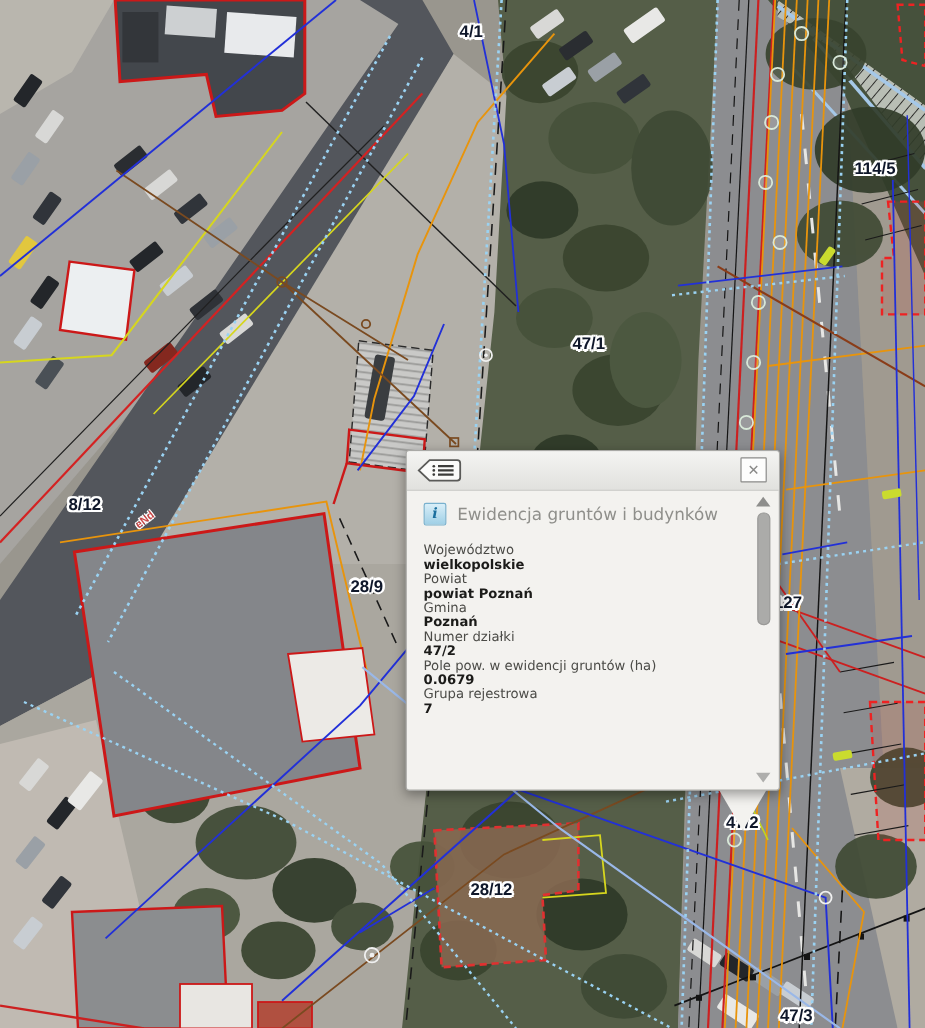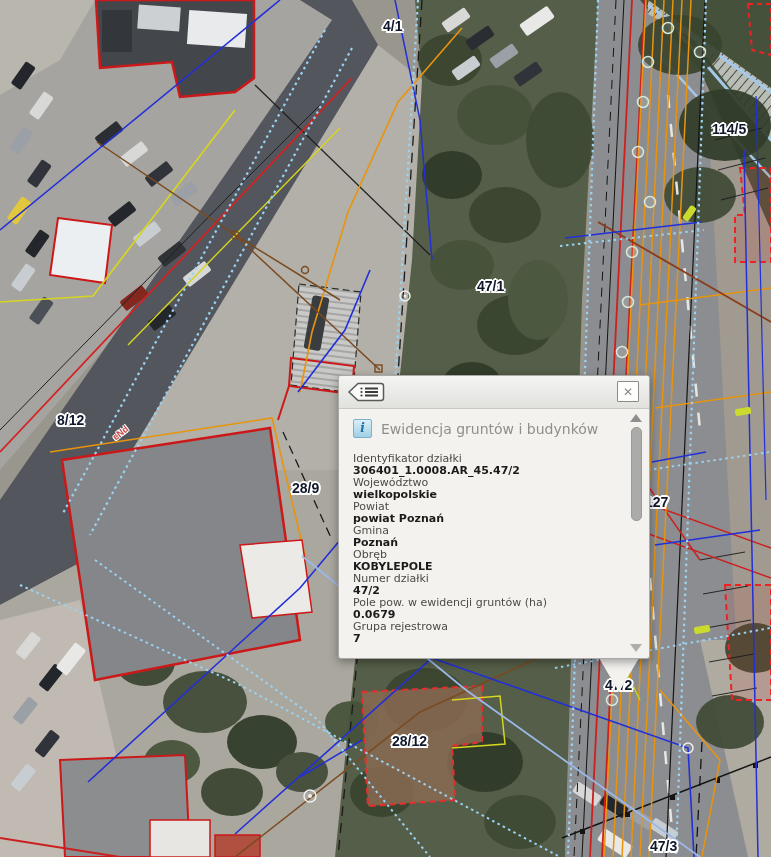--- a/index.html
+++ b/index.html
@@ -302,21 +302,21 @@
     <circle cx="310" cy="796" r="6" fill="none" stroke="#f0f0f0" stroke-width="1.5"></circle>
     <circle cx="310" cy="796" r="2" fill="#f0f0f0"></circle>
     <circle cx="688" cy="748" r="5" fill="none" stroke="#f0f0f0" stroke-width="1.5"></circle>
     <rect x="681" y="210" width="16" height="7" rx="2" fill="#cadb2e" transform="rotate(-55 689 213)"></rect>
     <rect x="735" y="408" width="16" height="7" rx="2" fill="#cadb2e" transform="rotate(-10 743 411)"></rect>
     <rect x="694" y="626" width="16" height="7" rx="2" fill="#cadb2e" transform="rotate(-10 702 629)"></rect>
   </g>
 </svg>
 
 <div class="parcel-label" style="left:383px;top:18px">4/1</div>
-<div class="parcel-label" style="left:712px;top:121px">114/5</div>
+<div class="parcel-label" style="left:712px;top:132px">114/5</div>
 <div class="parcel-label" style="left:477px;top:278px">47/1</div>
 <div class="parcel-label" style="left:57px;top:412px">8/12</div>
 <div class="parcel-label" style="left:292px;top:480px">28/9</div>
 <div class="parcel-label" style="left:645px;top:494px">127</div>
 <div class="parcel-label" style="left:779px;top:488px">12</div>
 <div class="parcel-label" style="left:605px;top:677px">47/2</div>
 <div class="parcel-label" style="left:392px;top:733px">28/12</div>
 <div class="parcel-label" style="left:650px;top:838px">47/3</div>
 <div class="tiny-annot" style="left:112px;top:428px;transform:rotate(-38deg)">eNd</div>
 
@@ -344,38 +344,30 @@
     <button class="close-btn">✕</button>
   </div>
 
   <div class="popup-body">
     <div class="info-row">
       <div class="info-icon">i</div>
       <div class="info-title">Ewidencja gruntów i budynków</div>
     </div>
 
     <div class="frow">
-      <div class="f-label">Identyfikator działki</div>
-      <div class="f-value">306401_1.0008.AR_45.47/2</div>
-    </div>
-    <div class="frow">
       <div class="f-label">Województwo</div>
       <div class="f-value">wielkopolskie</div>
     </div>
     <div class="frow">
       <div class="f-label">Powiat</div>
       <div class="f-value">powiat Poznań</div>
     </div>
     <div class="frow">
       <div class="f-label">Gmina</div>
       <div class="f-value">Poznań</div>
-    </div>
-    <div class="frow">
-      <div class="f-label">Obręb</div>
-      <div class="f-value">KOBYLEPOLE</div>
     </div>
     <div class="frow">
       <div class="f-label">Numer działki</div>
       <div class="f-value">47/2</div>
     </div>
     <div class="frow">
       <div class="f-label">Pole pow. w ewidencji gruntów (ha)</div>
       <div class="f-value">0.0679</div>
     </div>
     <div class="frow">

